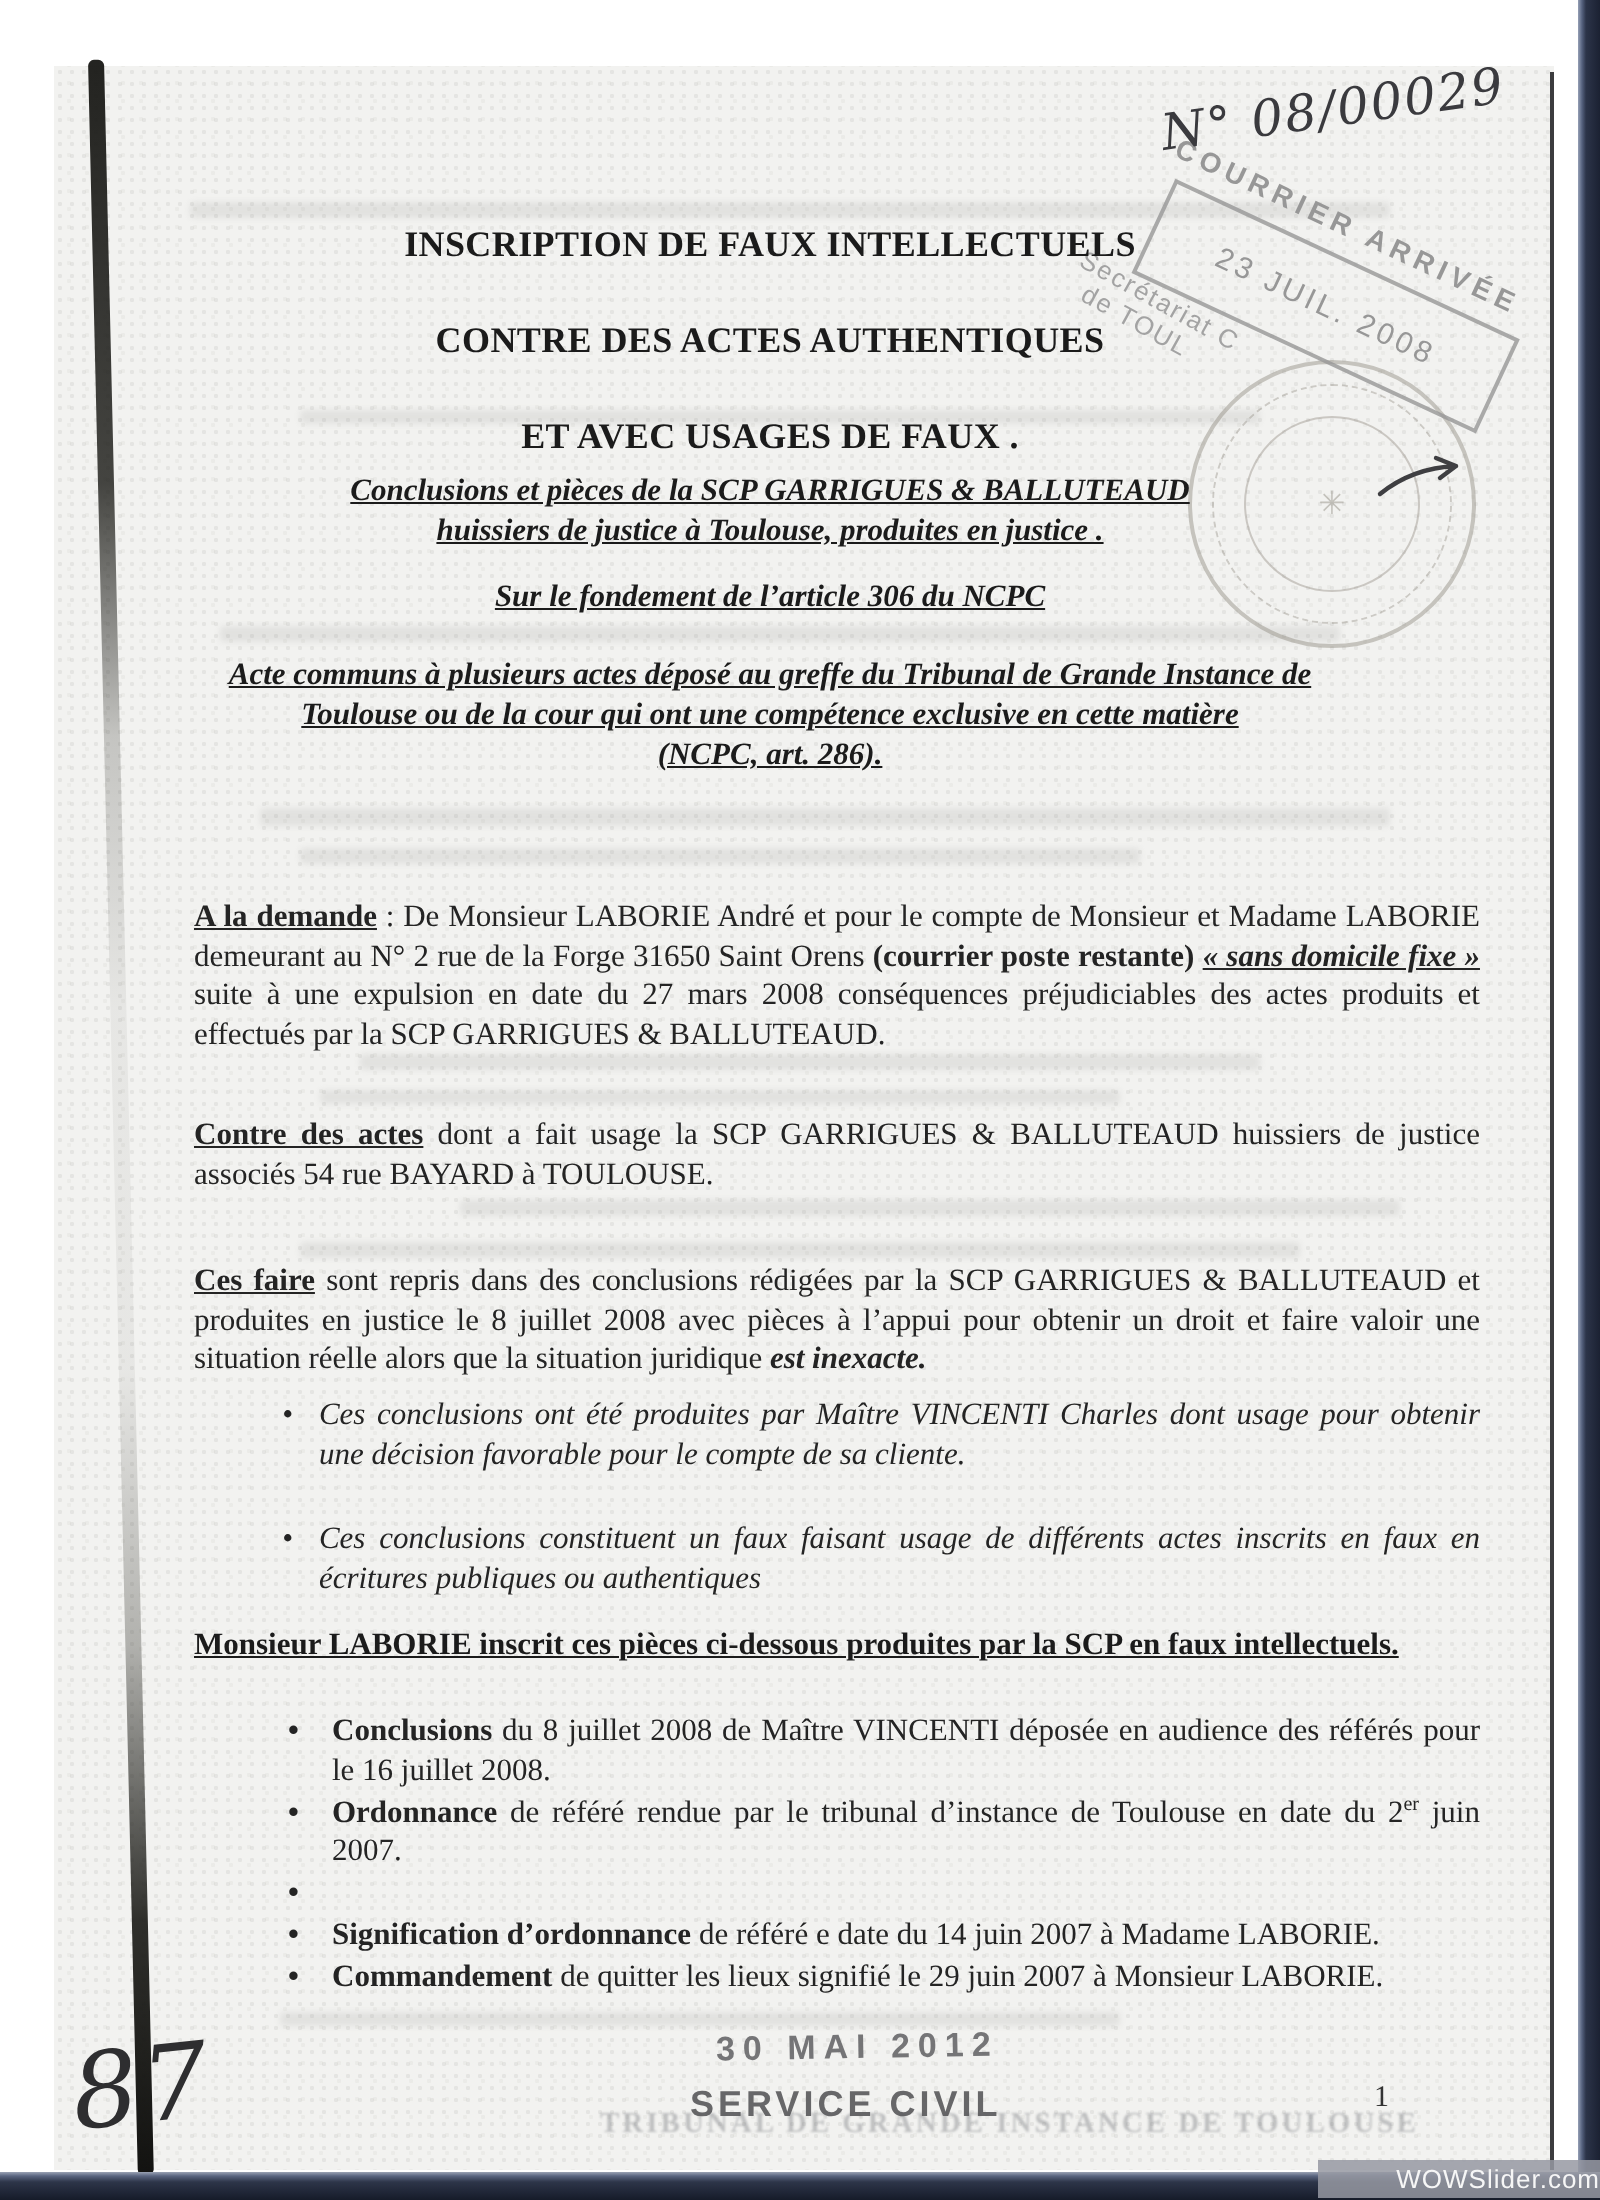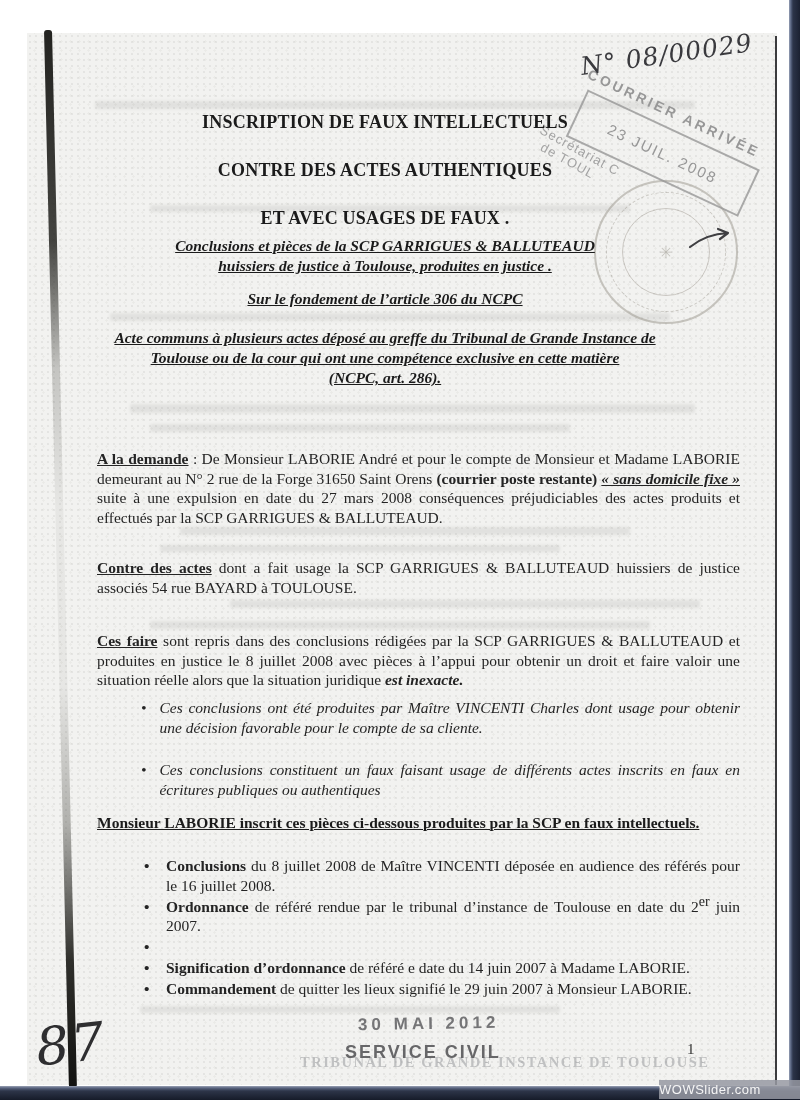--- a/index.html
+++ b/index.html
@@ -46,21 +46,21 @@
   .claim .txt{text-align:justify;}
   .heading{position:absolute;left:97px;top:812px;width:643px;font-weight:bold;font-size:15.5px;
         line-height:21.5px;text-align:justify;text-decoration:underline;
         text-decoration-thickness:1.3px;color:#1b1b1b;z-index:5;}
   .pieces{position:absolute;left:97px;top:856px;width:643px;font-size:15.5px;line-height:19.8px;
         color:#242424;z-index:5;}
   .piece{display:flex;margin-bottom:1px;}
   .piece .dot{flex:0 0 22px;margin-left:47px;font-weight:bold;}
   .piece .txt{flex:1;text-align:justify;}
   .piece .lead{font-weight:bold;}
-  .sup{vertical-align:super;font-size:14px;line-height:0;}
+  .sup{vertical-align:super;font-size:10px;line-height:0;}
   
   .case-number{position:absolute;left:580px;top:40px;transform:rotate(-8deg);z-index:5;
         font-family:"DejaVu Serif", serif;font-style:italic;font-size:25px;color:#3a3a3e;letter-spacing:1px;}
   .arrival{position:absolute;left:592px;top:66px;width:240px;transform:rotate(25deg);
         transform-origin:top left;color:#979797;font-family:"Liberation Sans", sans-serif;z-index:4;}
   .arrival .l1{font-size:14px;font-weight:bold;letter-spacing:3px;white-space:nowrap;}
   .arrival .box{margin-top:7px;margin-left:6px;width:186px;height:48px;border:2px solid rgba(150,150,150,0.8);
         display:flex;align-items:center;justify-content:center;font-size:15px;letter-spacing:2px;white-space:nowrap;}
   .arrival .l2{margin-top:5px;margin-left:-20px;font-size:13px;letter-spacing:1px;transform:rotate(4deg);color:#a3a3a3;}
   .arrival .l3{margin-left:-12px;font-size:13px;letter-spacing:1px;transform:rotate(4deg);color:#a3a3a3;}
@@ -77,21 +77,21 @@
   .date-stamp{position:absolute;left:358px;top:1014px;font-family:"Liberation Sans", sans-serif;
         font-weight:bold;font-size:17px;letter-spacing:4px;color:rgba(95,95,97,0.85);
         transform:rotate(-1deg);z-index:5;}
   .ghost-court{position:absolute;left:300px;top:1029px;width:460px;font-weight:bold;font-size:14.5px;
         letter-spacing:1.5px;color:rgba(110,112,118,0.38);filter:blur(0.6px);z-index:2;white-space:nowrap;margin-top:25px;}
   .service-stamp{position:absolute;left:345px;top:1042px;font-family:"Liberation Sans", sans-serif;
         font-weight:bold;font-size:18px;letter-spacing:2px;color:rgba(88,88,90,0.9);z-index:5;}
   .pagenum{position:absolute;left:687px;top:1041px;font-size:15px;color:#333;z-index:5;}
   .watermark{position:absolute;left:659px;top:1080px;width:141px;height:19px;z-index:12;
         background:rgba(150,153,162,0.85);color:#f6f6f6;font-family:"Liberation Sans", sans-serif;
-        font-size:13px;line-height:19px;text-align:left;letter-spacing:0.5px;}
+        font-size:13px;line-height:19px;text-align:right;letter-spacing:0.5px;}
 </style>
 </head>
 <body>
 
 <div class="page">
 
   <div class="scan"></div>
 
   <div class="ghost" style="left:95px;top:101px;width:600px;height:8px;"></div>
   <div class="ghost" style="left:150px;top:205px;width:480px;height:7px;"></div>

